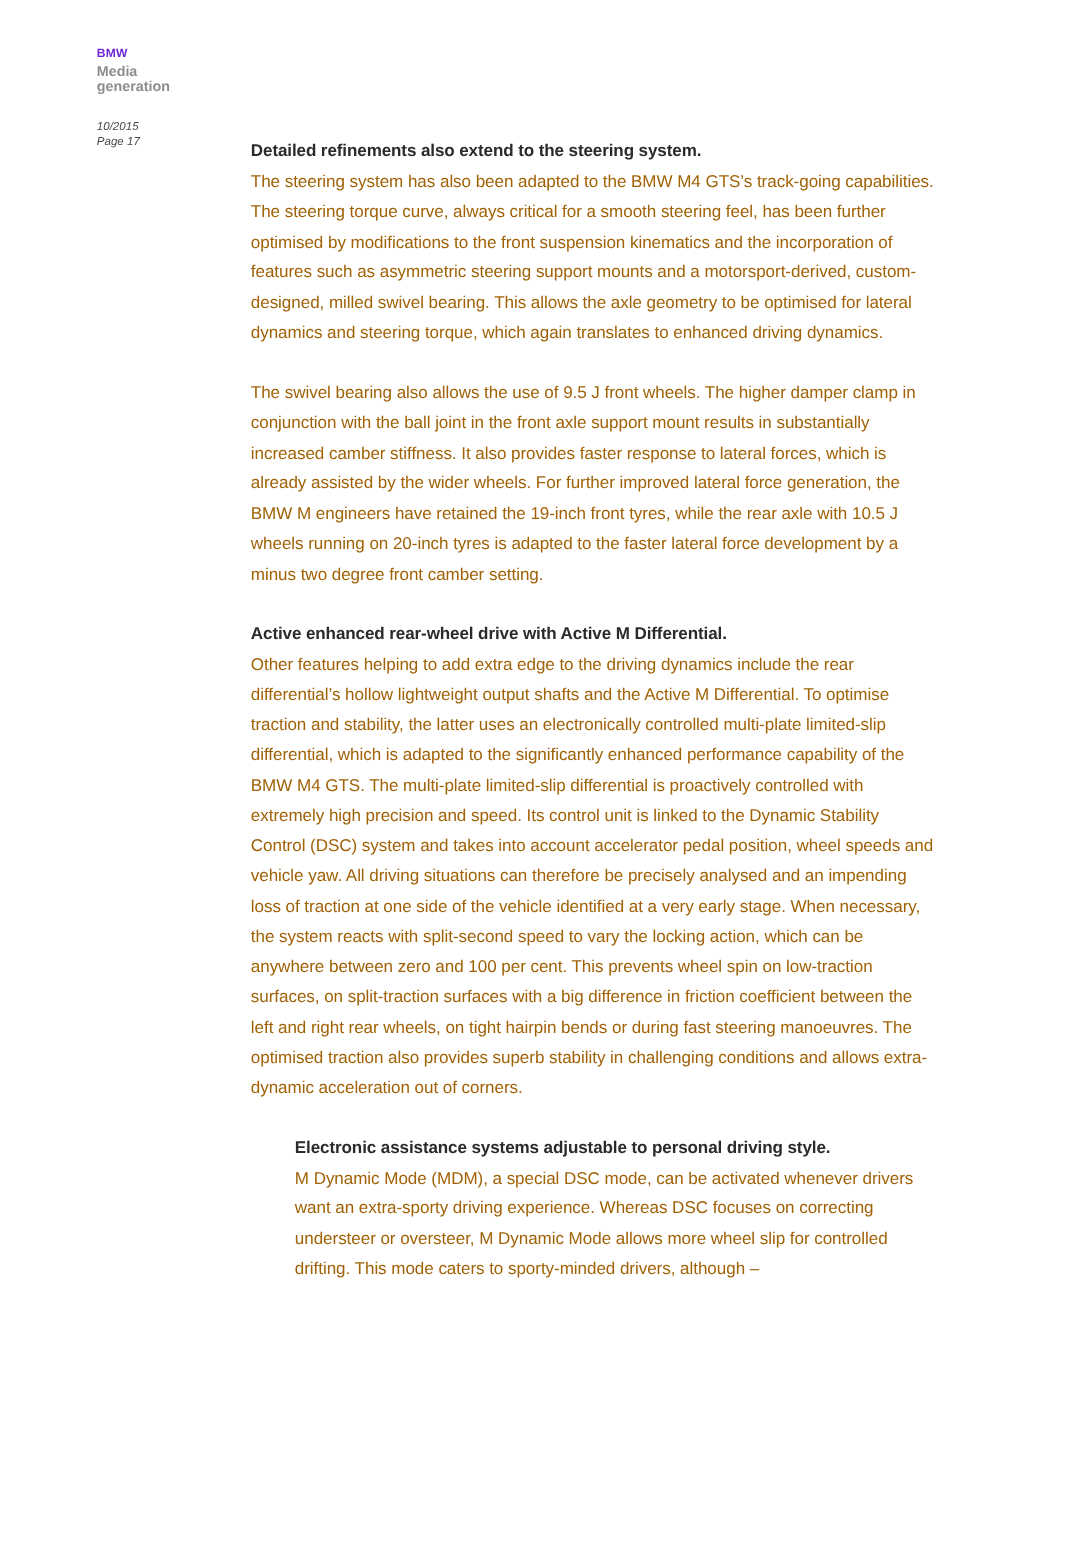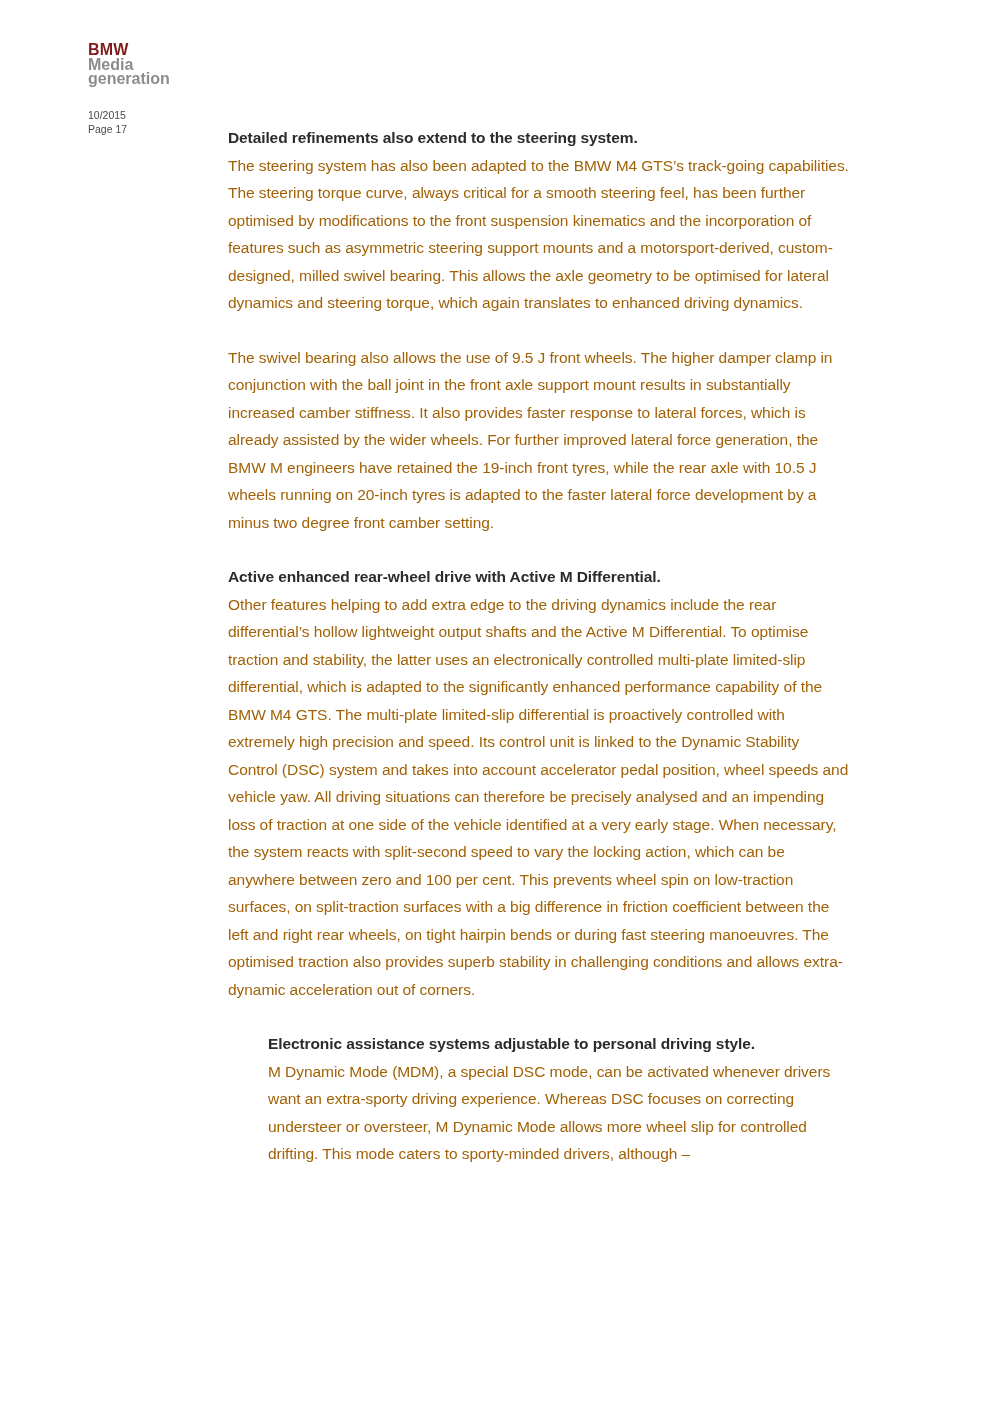--- a/index.html
+++ b/index.html
@@ -20,40 +20,41 @@
     width: 992px;
     height: 1403px;
   }
   .masthead {
     position: absolute;
     left: 88px;
     top: 42px;
     width: 130px;
   }
   .brand {
-    font-size: 16px;
+    font-size: 11px;
     font-weight: bold;
-    color: #7f1d1d;
+    color: #6d28d9;
     letter-spacing: 0.2px;
     line-height: 15px;
   }
   .media-info {
-    font-size: 16px;
+    font-size: 13px;
     font-weight: bold;
     color: #8c8c8c;
     line-height: 14px;
     margin-top: 1px;
   }
   .pageinfo {
     position: absolute;
     left: 88px;
     top: 108px;
     font-size: 10.5px;
     color: #4a4a4a;
     line-height: 14px;
+    font-style: italic;
   }
   .content {
     position: absolute;
     left: 228px;
     top: 124px;
     width: 624px;
   }
   h2.section-heading {
     font-size: 15.5px;
     font-weight: bold;

